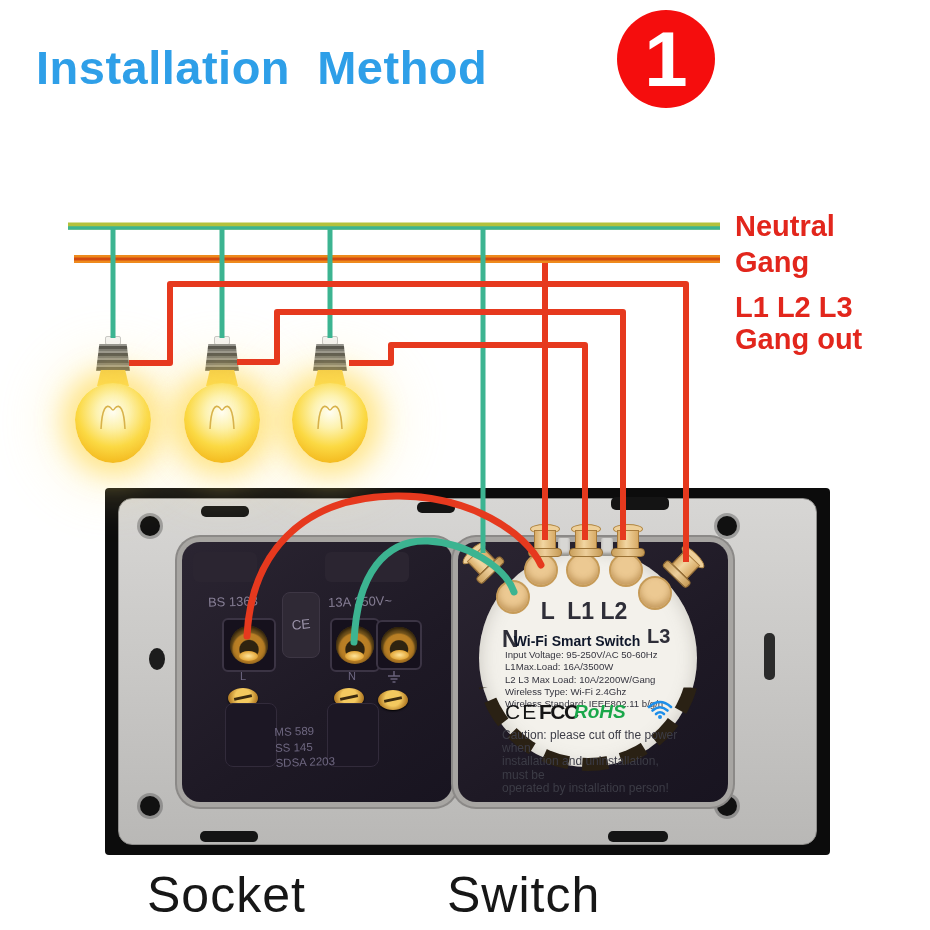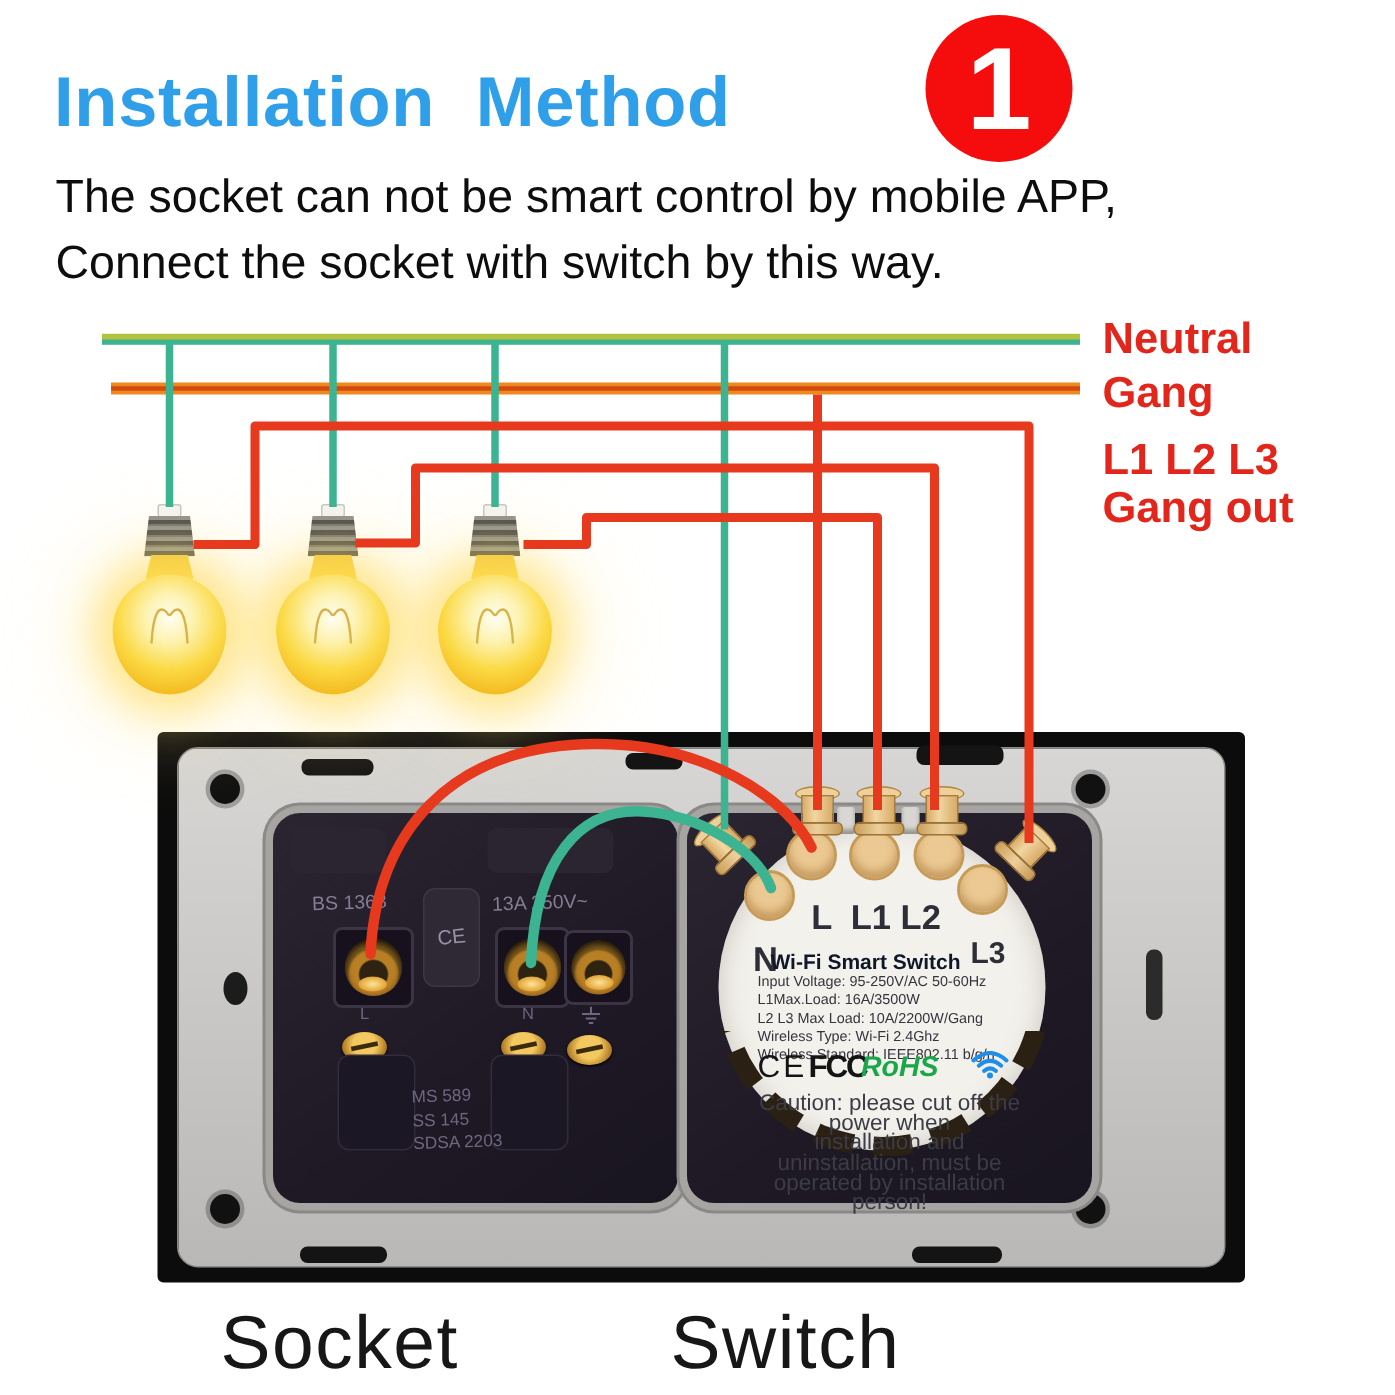--- a/index.html
+++ b/index.html
@@ -91,21 +91,21 @@
          font-size:23px;font-weight:bold;color:#2e2e38;white-space:pre;}
   .fN{position:absolute;left:23px;top:77px;font-size:23px;font-weight:bold;color:#2e2e38;}
   .fname{position:absolute;left:0;top:84px;width:100%;padding-right:22px;text-align:center;
          font-size:14px;font-weight:bold;color:#0f172a;}
   .fL3{position:absolute;left:168px;top:76px;font-size:20px;font-weight:bold;color:#2e2e38;}
   .specs{position:absolute;left:26px;top:100px;font-size:9.6px;line-height:12.3px;color:#35353f;white-space:nowrap;}
   .logo-ce{position:absolute;left:26px;top:151px;font-size:21px;letter-spacing:2px;color:#141414;}
   .logo-fcc{position:absolute;left:60px;top:151px;font-size:21px;font-weight:bold;letter-spacing:-1.5px;color:#141414;}
   .logo-rohs{position:absolute;left:95px;top:152px;font-size:19px;font-weight:bold;font-style:italic;color:#1aa74a;}
   .logo-wifi{position:absolute;left:167px;top:149px;}
-  .caution{position:absolute;left:23px;top:180px;width:182px;font-size:15px;line-height:13.2px;color:#3c3c46;text-align:center;}
+  .caution{position:absolute;left:23px;top:180px;width:182px;font-size:12px;line-height:13.2px;color:#3c3c46;}
 
   
   .bscrew{position:absolute;width:34px;height:33px;}
   .bscrew .cap{position:absolute;left:2px;top:0;width:30px;height:10px;border-radius:50%;
                background:#eed09a;border:1px solid #b08643;}
   .bscrew .body{position:absolute;left:6px;top:6px;width:22px;height:19px;
                background:linear-gradient(90deg,#d8ab66,#f2d6a2 40%,#d8ab66);border:1px solid #a87c3c;}
   .bscrew .base{position:absolute;left:0;top:24px;width:34px;height:9px;border-radius:4px;
                background:linear-gradient(90deg,#caa05c,#eecf9b 50%,#c59a55);border:1px solid #9c7336;}
   .rotl{transform:rotate(-44deg);}
@@ -119,24 +119,20 @@
 </style>
 </head>
 <body>
 
 <div id="stage">
 
   <div class="title">Installation  Method</div>
   <div class="badge">
     <span>1</span>
   </div>
-  <div class="desc">
-    <div>The socket can not be smart control by mobile APP,</div>
-    <div>Connect the socket with switch by this way.</div>
-  </div>
 
   <div class="wlabel" style="top:210px">Neutral</div>
   <div class="wlabel" style="top:246px">Gang</div>
   <div class="wlabel" style="top:291px">L1 L2 L3</div>
   <div class="wlabel" style="top:323px">Gang out</div>
 
   <div class="bulb" style="left:68px">
     <div class="b-conn"></div>
     <div class="b-cap"></div>
     <div class="b-neck"></div>

